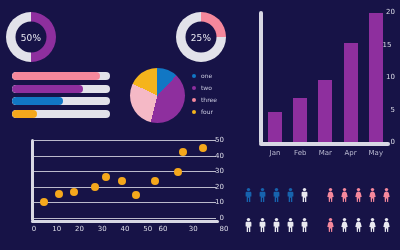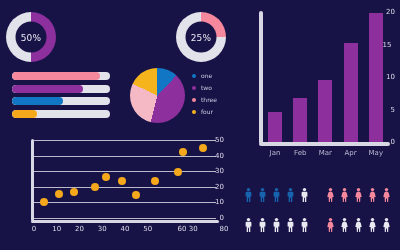--- a/index.html
+++ b/index.html
@@ -143,21 +143,21 @@
         <div class="sc-ylab" style="top: 19.6px;">40</div>
         <div class="sc-ylab" style="top: 4px;">50</div>
       </div>
     <div id="scxlabs">
         <div class="sc-xlab" style="left: 22px;">0</div>
         <div class="sc-xlab" style="left: 44.75px;">10</div>
         <div class="sc-xlab" style="left: 67.5px;">20</div>
         <div class="sc-xlab" style="left: 90.25px;">30</div>
         <div class="sc-xlab" style="left: 113px;">40</div>
         <div class="sc-xlab" style="left: 135.75px;">50</div>
-        <div class="sc-xlab" style="left: 170px;">60</div>
+        <div class="sc-xlab" style="left: 151px;">60</div>
         <div class="sc-xlab" style="left: 181.25px;">30</div>
         <div class="sc-xlab" style="left: 212px;">80</div>
       </div>
   </div>
 
   <div class="barchart">
     <div class="bc-yaxis"></div>
     <div class="bc-xaxis"></div>
     <div class="bc-plot" id="bcplot">
         <div class="bc-bar" style="background: rgb(142, 47, 158); height: 29.9px; left: 6px;"></div>

